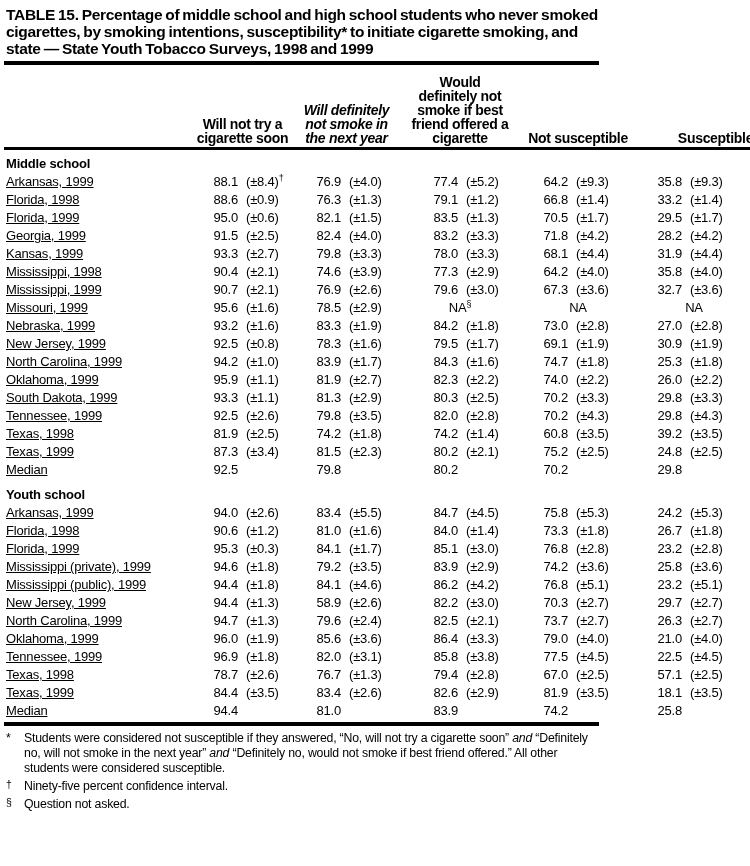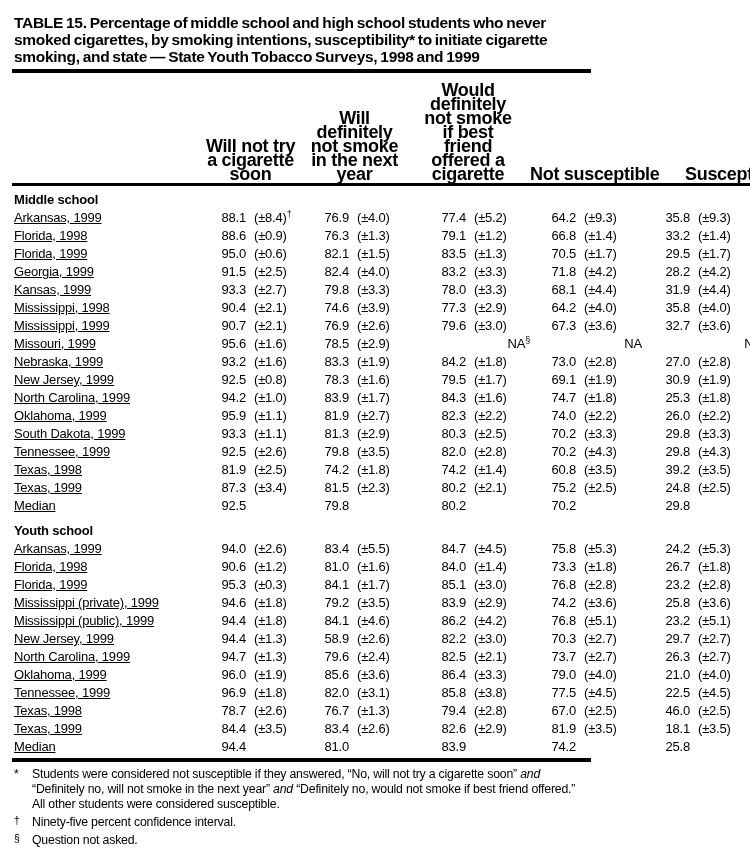--- a/index.html
+++ b/index.html
@@ -2,50 +2,50 @@
 <html><head>
 <meta charset="utf-8">
 <style>
   * { margin: 0; padding: 0; box-sizing: border-box; }
   html, body { background: #fff; }
   body {
     width: 750px; height: 866px; overflow: hidden;
     font-family: "Liberation Sans", "DejaVu Sans", sans-serif;
     color: #000;
   }
-  .page { width: 603px; padding: 12px; }
+  .page { width: 603px; padding: 4px; }
   .title {
     font-weight: bold; font-size: 15.5px; line-height: 17px;
     letter-spacing: -0.3px; word-spacing: -1px;
     padding: 2px 0 3px 2px;
   }
   .top-rule { height: 4px; background: #000; margin-top: 1px; }
   table.data-table { width: 750px; border-collapse: collapse; table-layout: fixed; }
   thead th {
     vertical-align: bottom; text-align: center;
-    font-weight: bold; font-size: 18px; line-height: 14px;
+    font-weight: bold; font-size: 14px; line-height: 14px;
     letter-spacing: -0.3px;
     padding: 10px 0 2px 0;
     border-bottom: 3px solid #000;
   }
   thead th .hdr { display: inline-block; }
   .hdr.h1 { max-width: 94px; }
-  .hdr.h2 { max-width: 94px; }
+  .hdr.h2 { max-width: 94px; font-style: italic; }
   .hdr.h3 { max-width: 98px; }
   .hdr.h4 { max-width: 120px; white-space: nowrap; }
   .hdr.h5 { white-space: nowrap; margin-left: 43px; }
   tbody td {
     font-size: 13px; line-height: 14px; letter-spacing: -0.2px;
     padding: 2px 0;
     white-space: nowrap; overflow: hidden;
   }
   tbody td.lbl { text-align: left; padding-left: 2px; text-decoration: underline; }
   tbody td.val { text-align: right; }
   tbody td.ci  { text-align: left; padding-left: 8px; }
-  tbody td.na  { text-align: right; }
+  tbody td.na  { text-align: center; }
   tbody tr.section-row td {
     font-weight: bold; font-size: 13px;
     padding-top: 9px; padding-bottom: 2px; padding-left: 2px;
   }
   tbody tr:first-child td { padding-top: 7px; }
   sup { font-size: 9px; vertical-align: super; line-height: 0; }
   .bottom-rule { height: 4px; background: #000; margin-top: 2px; }
   .footnotes { padding: 5px 0 0 2px; }
   .fn { display: flex; font-size: 12.3px; line-height: 15px; letter-spacing: -0.2px; margin-bottom: 3px; }
   .fn .marker { width: 18px; flex: none; }
@@ -429,21 +429,21 @@
         <tr>
           <td class="lbl">Texas, 1998</td>
           <td class="val">78.7</td>
           <td class="ci">(±2.6)</td>
           <td class="val">76.7</td>
           <td class="ci">(±1.3)</td>
           <td class="val">79.4</td>
           <td class="ci">(±2.8)</td>
           <td class="val">67.0</td>
           <td class="ci">(±2.5)</td>
-          <td class="val">46.0</td>
+          <td class="val">57.1</td>
           <td class="ci">(±2.5)</td>
         </tr>
         <tr>
           <td class="lbl">Texas, 1999</td>
           <td class="val">84.4</td>
           <td class="ci">(±3.5)</td>
           <td class="val">83.4</td>
           <td class="ci">(±2.6)</td>
           <td class="val">82.6</td>
           <td class="ci">(±2.9)</td>

